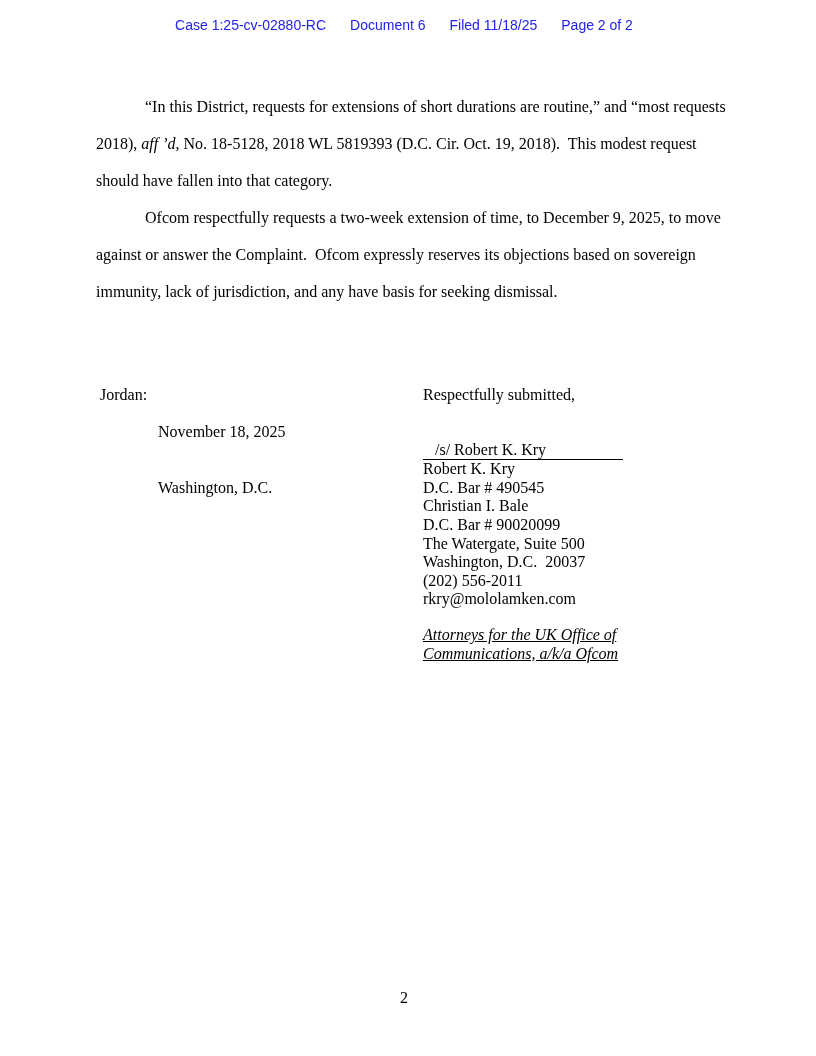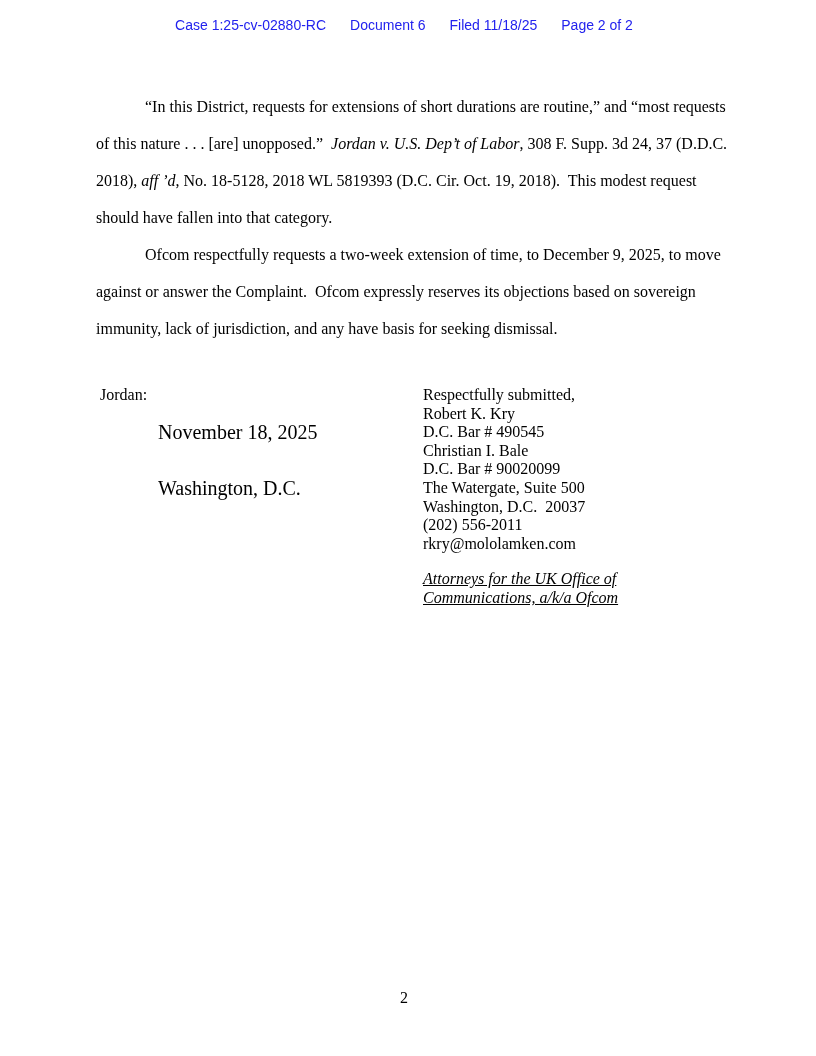--- a/index.html
+++ b/index.html
@@ -42,21 +42,21 @@
     left:100px;
     top:386px;
     font-size:16px;
     line-height:18.6px;
     white-space:pre;
   }
   .dated-lines {
     position:absolute;
     left:158px;
     top:386px;
-    font-size:20px;
+    font-size:16px;
     line-height:18.6px;
     white-space:pre;
   }
   .sig-block {
     position:absolute;
     left:423px;
     top:386px;
     font-size:16px;
     line-height:18.6px;
   }
@@ -87,36 +87,36 @@
 
   <div class="stamp">
     <span>Case 1:25-cv-02880-RC</span>
     <span>Document 6</span>
     <span>Filed 11/18/25</span>
     <span>Page 2 of 2</span>
   </div>
 
   <div class="body-block">
     <div class="line indent"><span>“In this District, requests for extensions of short durations are routine,” and “most requests</span></div>
-    <div class="line"><span>of this nature . . . [are] unopposed.”  </span><i>Jordan v. U.S. Dep’t of Labor</i><span>, 308 F. Supp. 3d 24, 37 (D.D.C.</span></div>
     <div class="line"><span>2018), </span><i>aff ’d</i><span>, No. 18-5128, 2018 WL 5819393 (D.C. Cir. Oct. 19, 2018).  This modest request</span></div>
     <div class="line"><span>should have fallen into that category.</span></div>
     <div class="line indent"><span>Ofcom respectfully requests a two-week extension of time, to December 9, 2025, to move</span></div>
     <div class="line"><span>against or answer the Complaint.  Ofcom expressly reserves its objections based on sovereign</span></div>
     <div class="line"><span>immunity, lack of jurisdiction, and any have basis for seeking dismissal.</span></div>
   </div>
 
   <div class="dated-label">Jordan:</div>
   <div class="dated-lines">
     <div class="line">November 18, 2025</div>
     <div class="line">Washington, D.C.</div>
   </div>
 
   <div class="sig-block">
     <div class="line">Respectfully submitted,</div>
+    <div class="line sig-line"><span class="underlined">   /s/ Robert K. Kry</span></div>
     <div class="line">Robert K. Kry</div>
     <div class="line">D.C. Bar # 490545</div>
     <div class="line">Christian I. Bale</div>
     <div class="line">D.C. Bar # 90020099</div>
     <div class="line">The Watergate, Suite 500</div>
     <div class="line">Washington, D.C.  20037</div>
     <div class="line">(202) 556-2011</div>
     <div class="line">rkry@mololamken.com</div>
     <div class="line role role-first">Attorneys for the UK Office of</div>
     <div class="line role">Communications, a/k/a Ofcom</div>

